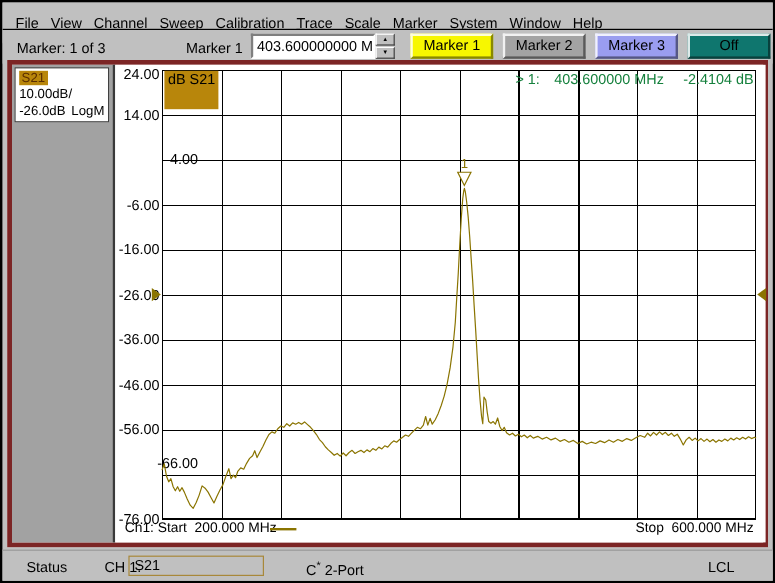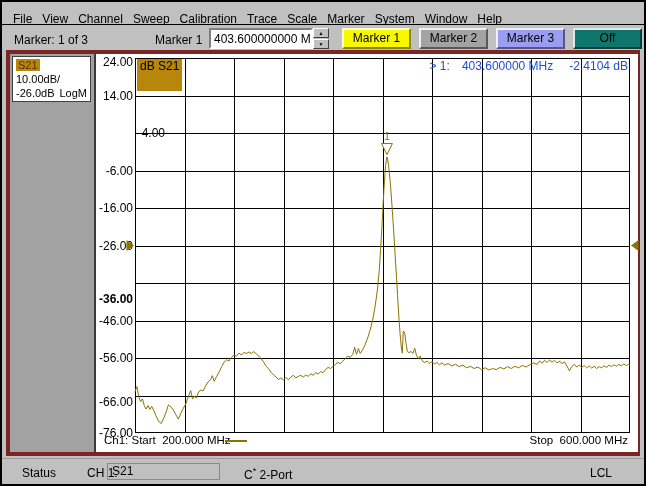--- a/index.html
+++ b/index.html
@@ -36,35 +36,35 @@
   .trace-info{position:absolute;left:2px;top:2px;width:79px;height:46px;background:#fff;
               border:1px solid #404040;box-sizing:border-box;font-size:11px;line-height:14px;padding:1px 3px;}
   .ti-chip{background:#b8860b;color:#5a2d00;padding:0 2px;}
   .ti-split{display:flex;justify-content:space-between;}
 
   .plot-client{position:absolute;left:94px;top:52px;width:542px;height:398px;background:#fff;}
   .ytick{position:absolute;left:0;width:37px;text-align:right;font-size:12px;height:14px;line-height:14px;}
   #plot-svg{position:absolute;left:39px;top:4px;overflow:visible;}
   .trace-label{position:absolute;left:41px;top:5px;background:#b8860b;color:#000;font-size:12px;
                padding:0 3px;height:32px;line-height:15px;}
-  .marker-readout{position:absolute;right:10px;top:5px;font-size:12px;color:#1d4ed8;white-space:pre;}
+  .marker-readout{position:absolute;right:10px;top:5px;font-size:12px;color:#15803d;white-space:pre;}
   .marker-readout .mr-freq{margin-left:12px;}
   .marker-readout .mr-val{margin-left:16px;}
   .start-label{position:absolute;left:8px;top:380px;font-size:11.5px;white-space:pre;}
   .trace-dash{position:absolute;left:129px;top:386px;width:22px;height:2px;background:#8a7400;}
   .stop-label{position:absolute;right:10px;top:380px;font-size:11.5px;white-space:pre;}
 
   
   .statusbar{position:absolute;left:0;top:456px;width:642px;height:26px;background:#c0c0c0;
              border-top:1px solid #9a9a9a;font-size:12px;}
   .sb-status{position:absolute;left:20px;top:7px;}
   .sb-chan{position:absolute;left:85px;top:7px;}
   .sb-meas{position:absolute;left:105px;top:4px;width:113px;height:17px;border:1px solid #a8883a;
            box-sizing:border-box;padding-left:4px;line-height:15px;}
-  .sb-cal{position:absolute;left:242px;top:7px;}
+  .sb-cal{position:absolute;left:253px;top:7px;}
   .sb-cal sup{font-size:9px;}
   .sb-lcl{position:absolute;left:578px;top:7px;margin-left:10px;}
 </style>
 </head>
 <body>
 
 <div class="screen">
 
   <div class="menubar" id="menubar">
       <span class="menu-item"><u>F</u>ile</span>
@@ -110,24 +110,24 @@
   </div>
 
   <div class="plot-client">
     <div id="y-axis">
         <div class="ytick" style="top: 1px;">24.00</div>
         <div class="ytick" style="top: 34.5px;">14.00</div>
         <div class="ytick" style="top: 72px; margin-left: 32px;">4.00</div>
         <div class="ytick" style="top: 109.5px;">-6.00</div>
         <div class="ytick" style="top: 147px;">-16.00</div>
         <div class="ytick" style="top: 184.5px;">-26.00</div>
-        <div class="ytick" style="top: 238px; font-weight: bold;">-36.00</div>
+        <div class="ytick" style="top: 222px;">-36.00</div>
         <div class="ytick" style="top: 259.5px;">-46.00</div>
         <div class="ytick" style="top: 297px;">-56.00</div>
-        <div class="ytick" style="top: 341px;">-66.00</div>
+        <div class="ytick" style="top: 325px; margin-left: 32px;">-66.00</div>
         <div class="ytick" style="top: 372px;">-76.00</div>
       </div>
     <svg id="plot-svg" xmlns="http://www.w3.org/2000/svg" width="495" height="375">
         <line x1="0.5" y1="0" x2="0.5" y2="375" stroke="#000000" stroke-width="1" shape-rendering="crispEdges"></line>
         <line x1="50.5" y1="0" x2="50.5" y2="375" stroke="#000000" stroke-width="1" shape-rendering="crispEdges"></line>
         <line x1="99.5" y1="0" x2="99.5" y2="375" stroke="#000000" stroke-width="1" shape-rendering="crispEdges"></line>
         <line x1="149.5" y1="0" x2="149.5" y2="375" stroke="#000000" stroke-width="1" shape-rendering="crispEdges"></line>
         <line x1="198.5" y1="0" x2="198.5" y2="375" stroke="#000000" stroke-width="1" shape-rendering="crispEdges"></line>
         <line x1="248.5" y1="0" x2="248.5" y2="375" stroke="#000000" stroke-width="1" shape-rendering="crispEdges"></line>
         <line x1="297.5" y1="0" x2="297.5" y2="375" stroke="#000000" stroke-width="1" shape-rendering="crispEdges"></line>

